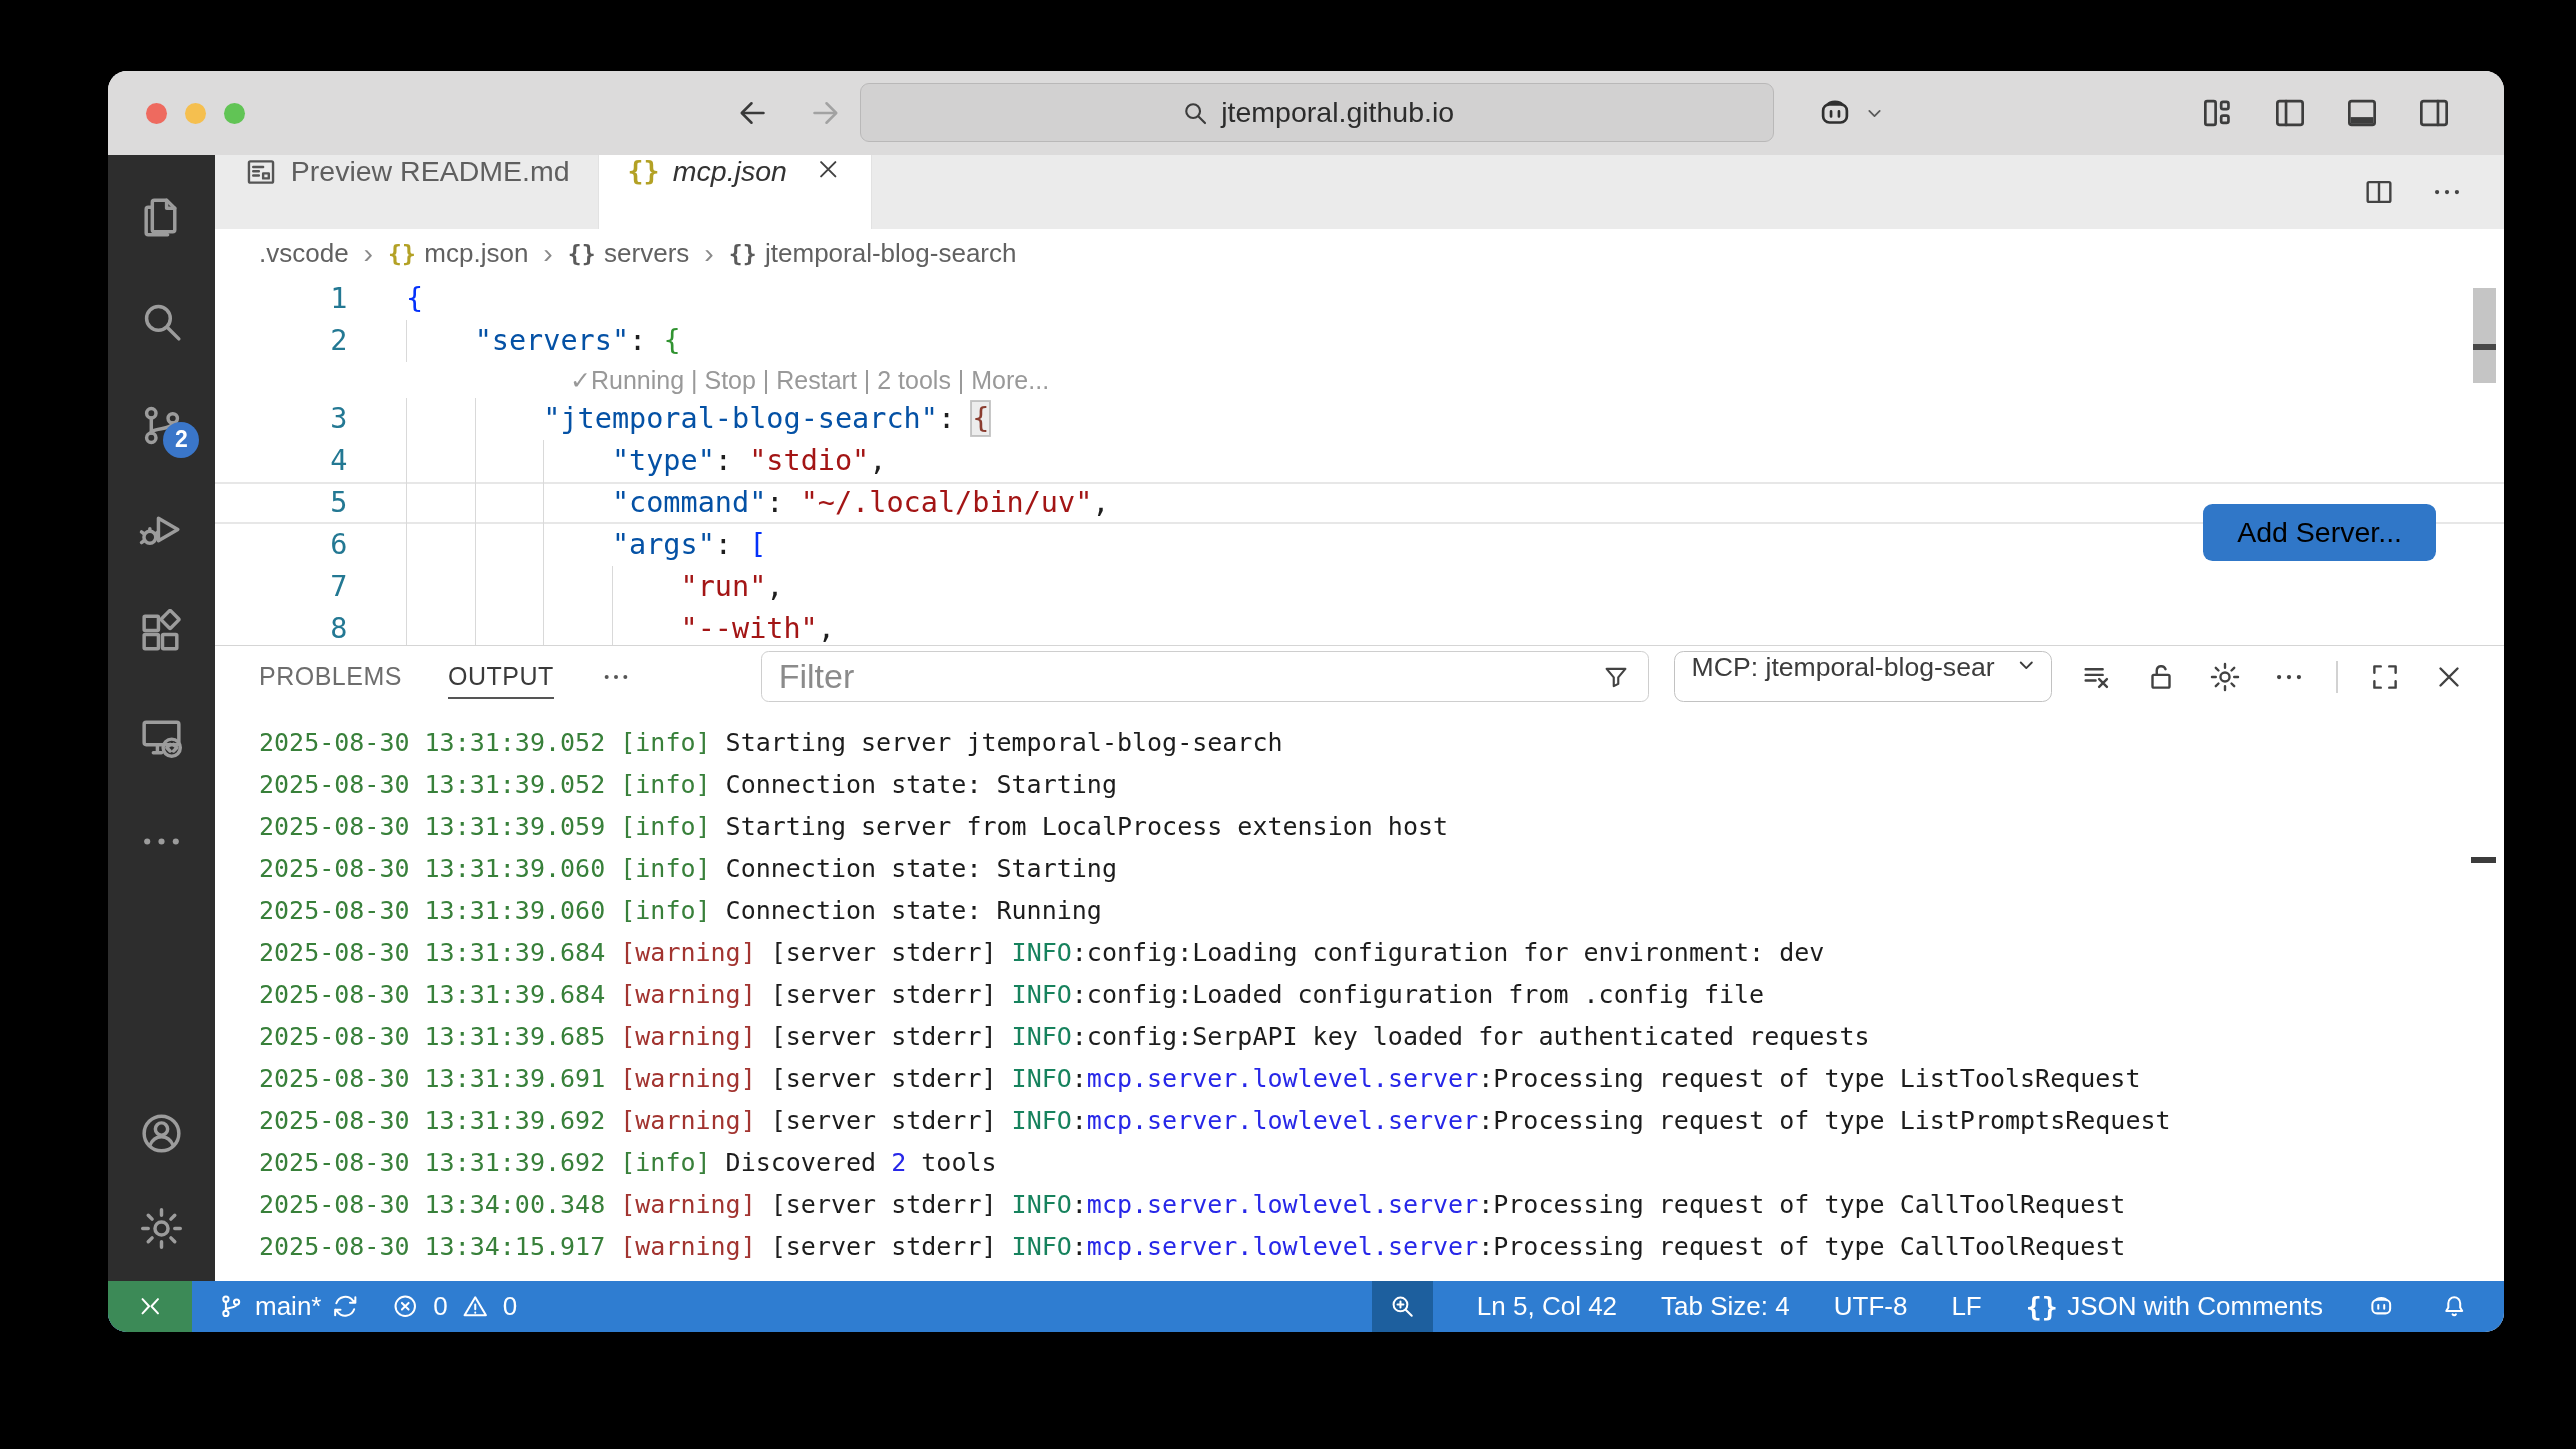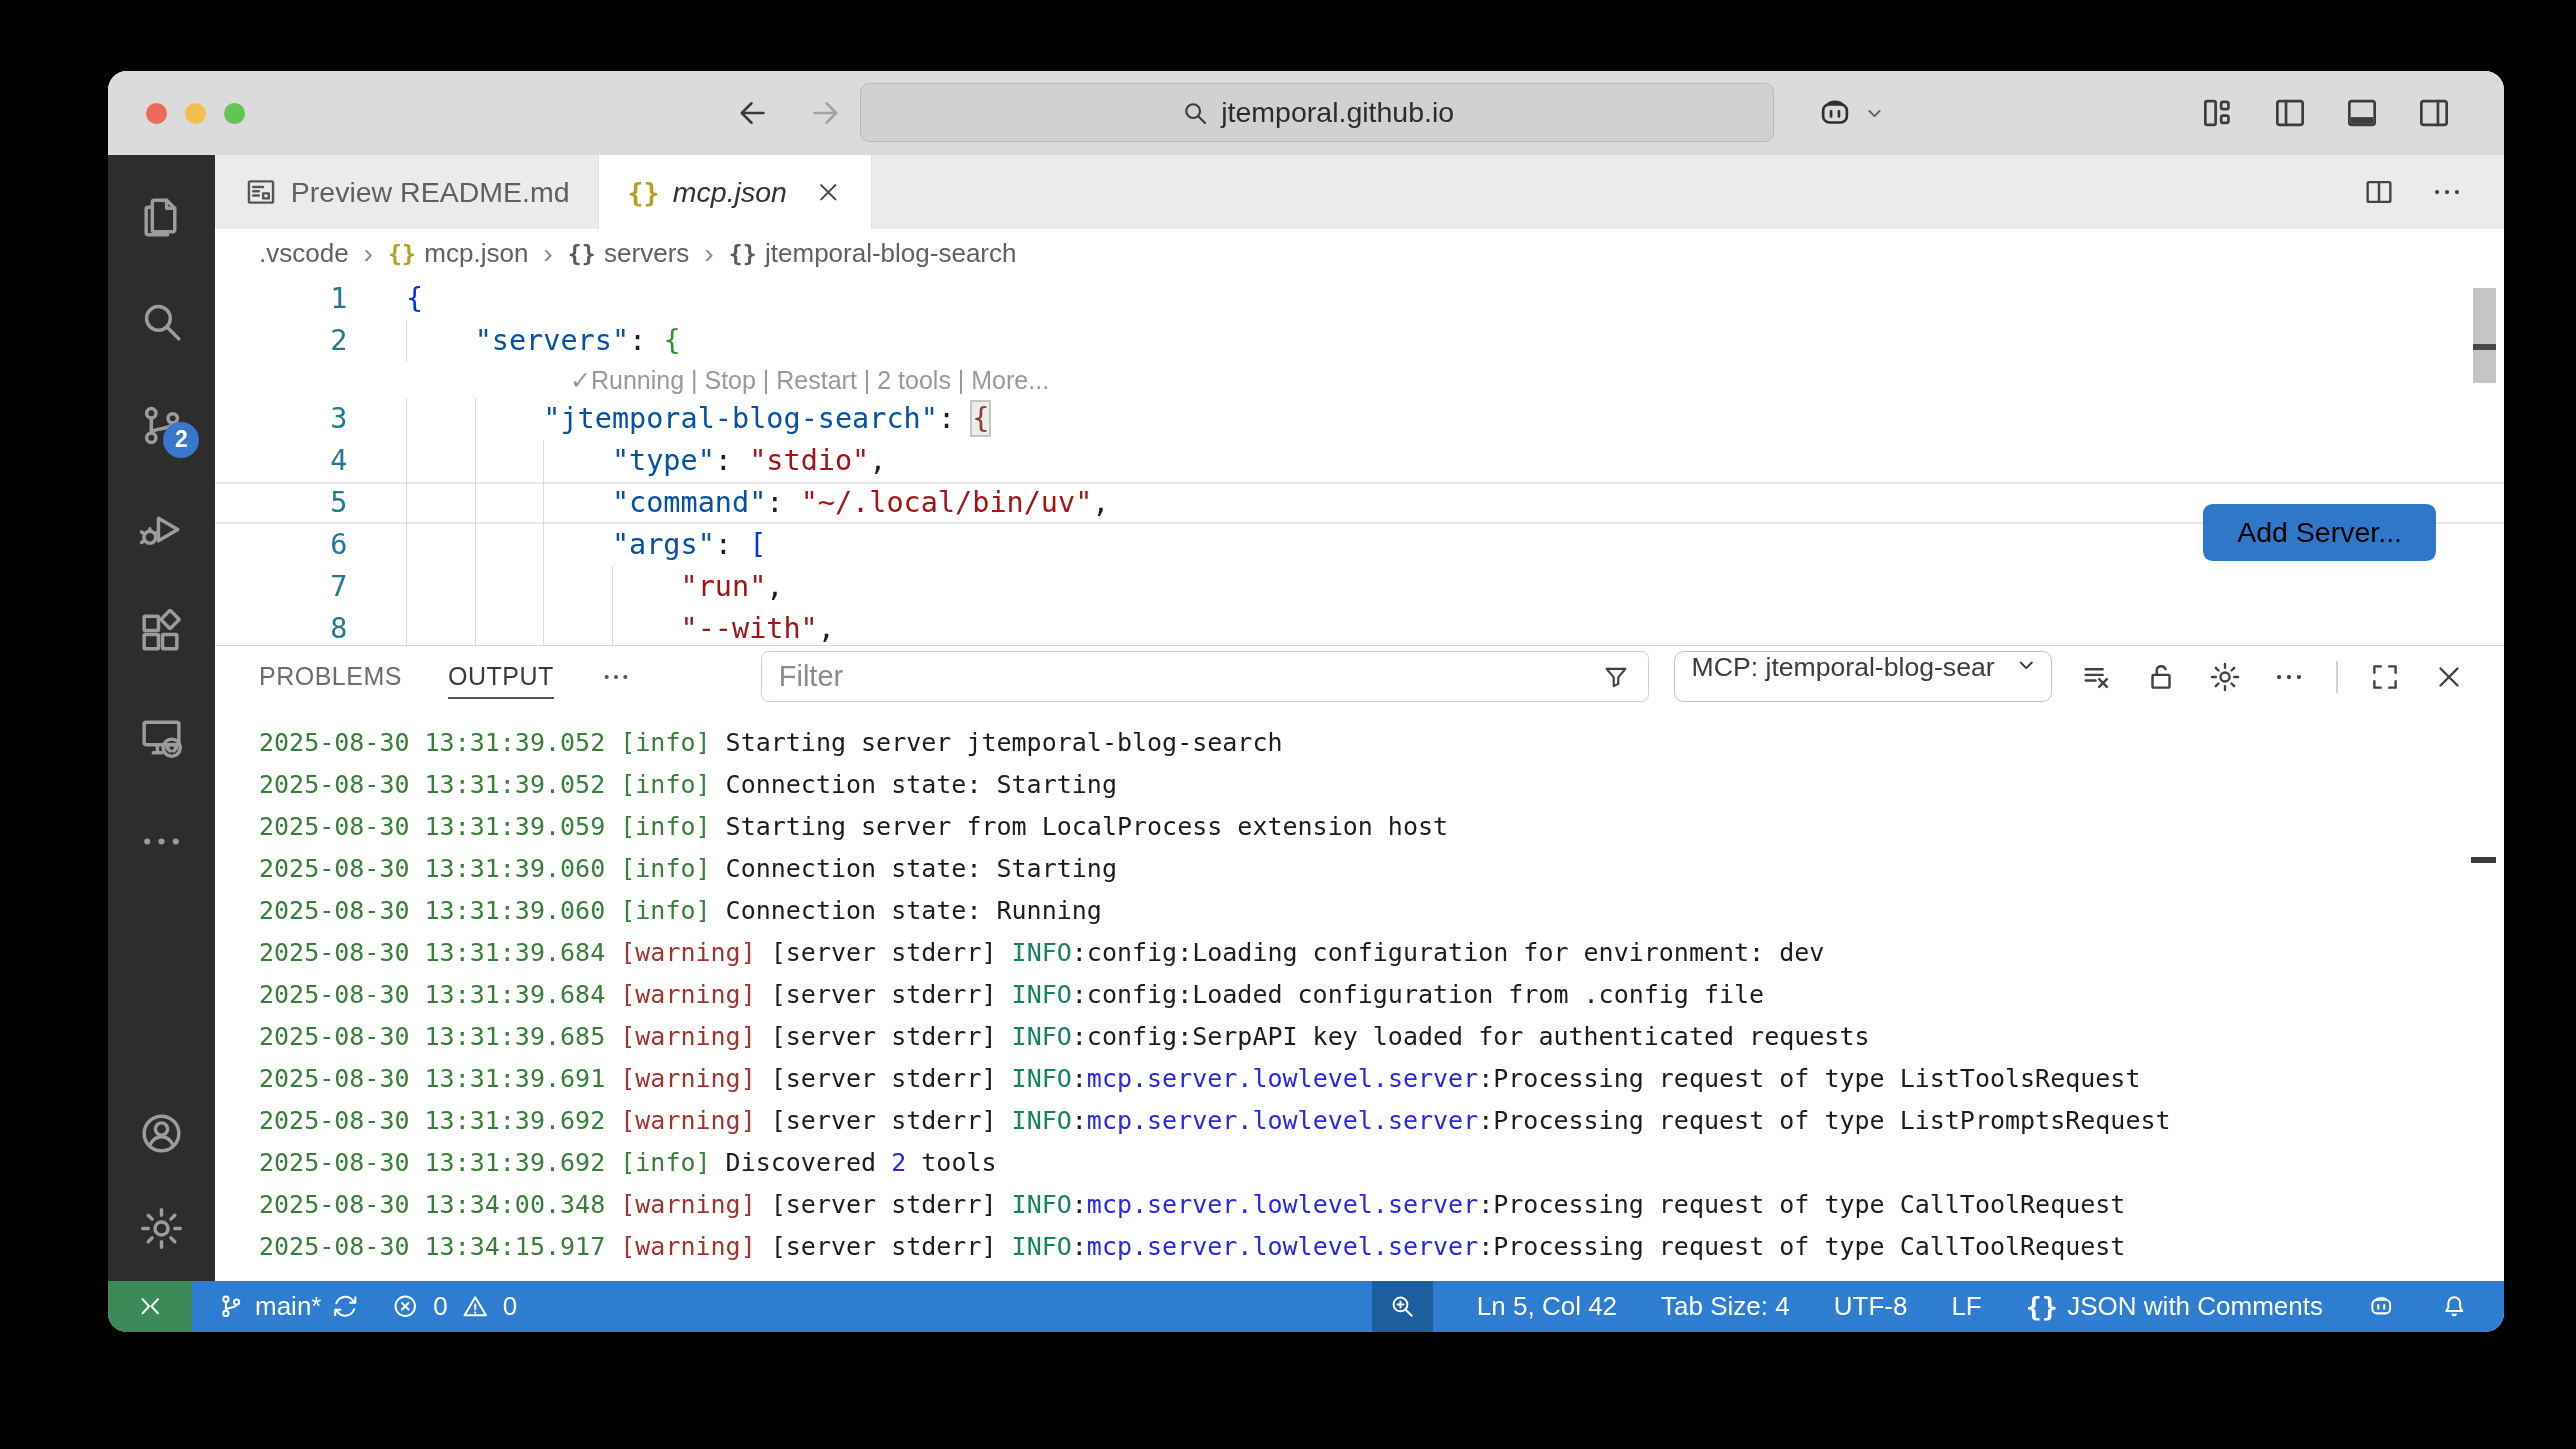--- a/index.html
+++ b/index.html
@@ -34,21 +34,21 @@
   .ab-bottom { margin-top:auto; display:flex; flex-direction:column; gap:46px; }
   .ab-item { position:relative; width:49px; height:49px; color:#9c9c9c; cursor:pointer; }
   .ab-item .icon { width:49px; height:49px; }
   .ab-badge { position:absolute; right:-13.3px; bottom:-7.6px; min-width:36px; height:36px; border-radius:18px;
     background:#3a76c9; color:#fff; font-size:23px; font-weight:bold; display:flex; align-items:center; justify-content:center; }
 
   .editor-stack { flex:1; min-width:0; display:flex; flex-direction:column; background:#fff; }
 
   
   .tabbar { height:74px; flex:0 0 auto; background:#ebebeb; display:flex; align-items:stretch; }
-  .tab { display:flex; align-items:center; gap:13.3px; padding:0 28.5px; font-size:28.5px; color:#5f5f5f; border-right:1.9px solid #e2e2e2; }
+  .tab { display:flex; gap:13.3px; padding:0 28.5px; font-size:28.5px; color:#5f5f5f; border-right:1.9px solid #e2e2e2; }
   .tab .icon { width:34px; height:34px; color:#555; }
   .tab.active { background:#fff; color:#333; }
   .tab .tab-label.italic { font-style:italic; }
   .tab .close { width:28.5px; height:28.5px; color:#434343; margin-left:13.3px; }
   .braces { font-family:"DejaVu Sans Mono", monospace; font-weight:bold; font-size:26.6px; }
   .tabbar-actions { margin-left:auto; display:flex; align-items:center; gap:34px; padding-right:40px; color:#434343; }
   .tabbar-actions .icon { width:34px; height:34px; }
 
   
   .breadcrumb { height:49px; flex:0 0 auto; display:flex; align-items:center; gap:15px; padding-left:44px; font-size:26px; color:#616161; }
@@ -74,21 +74,21 @@
 
   
   .panel { height:636px; flex:0 0 auto; border-top:1.9px solid #d5d5d5; display:flex; flex-direction:column; background:#fff; position:relative; }
   .panel-header { height:61px; flex:0 0 auto; display:flex; align-items:center; padding:0 38px 0 44px; }
   .ptab { font-size:25px; letter-spacing:0.5px; color:#6d6d6d; height:100%; display:flex; align-items:center; position:relative; margin-right:46px; }
   .ptab.active { color:#3a3a3a; }
   .ptab.active::after { content:''; position:absolute; left:0; right:0; bottom:7.6px; height:2.8px; background:#555; }
   .pmore { color:#555; width:32px; height:32px; margin-right:38px; }
   .filter { flex:1; max-width:926px; margin-left:91px; height:51px; border:1.9px solid #cecece; border-radius:7.6px;
     background:#fff; display:flex; align-items:center; padding:0 17px; }
-  .filter input { flex:1; border:none; outline:none; font-size:29px; color:#6d28d9; font-family:"Liberation Sans", sans-serif; background:transparent; }
+  .filter input { flex:1; border:none; outline:none; font-size:34px; color:#6d28d9; font-family:"Liberation Sans", sans-serif; background:transparent; }
   .filter input::placeholder { color:#8b8b8b; }
   .filter .icon { width:30px; height:30px; color:#424242; }
   .channel { width:378px; flex:0 0 auto; height:51px; margin-left:25px; border:1.9px solid #c2c2c2; border-radius:9.5px;
     display:flex; align-items:flex-start; padding:0 11px 0 17px; font-size:26.6px; color:#3c3c3c; }
   .channel .channel-label { flex:1; white-space:nowrap; overflow:hidden; }
   .channel .icon { width:26.6px; height:26.6px; flex:0 0 auto; color:#3c3c3c; }
   .pactions { display:flex; align-items:center; gap:30px; margin-left:28.5px; color:#424242; }
   .pactions .icon { width:34px; height:34px; }
   .psep { width:1.9px; height:32px; background:#d2d2d2; }
   .output { flex:1; overflow:hidden; padding:15px 12px 0 44px; font-family:"DejaVu Sans Mono", monospace; font-size:25px; }

